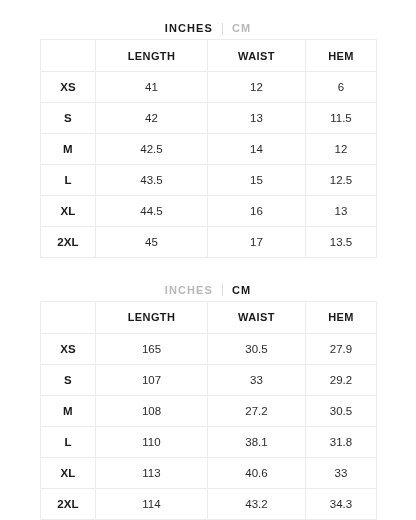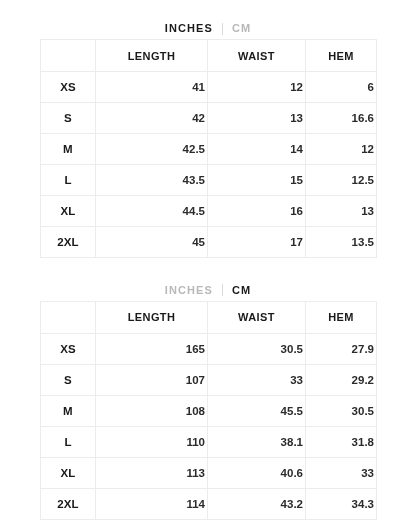--- a/index.html
+++ b/index.html
@@ -88,22 +88,21 @@
     letter-spacing: 0.4px;
   }
   table.size-table tbody th.size-cell {
     font-weight: bold;
     color: #1a1a1a;
     font-size: 11.5px;
     letter-spacing: 0.2px;
   }
   table.size-table tbody td {
     color: #2b2b2b;
-    font-weight: bold;
-    text-align: right;
+    font-weight: normal;
   }
 
   .spacer-between { height: 27px; }
   .spacer-top { height: 23px; }
 </style>
 </head>
 <body>
 
 <div class="page">
 
@@ -135,21 +134,21 @@
         <tr>
           <th class="size-cell">XS</th>
           <td>41</td>
           <td>12</td>
           <td>6</td>
         </tr>
         <tr>
           <th class="size-cell">S</th>
           <td>42</td>
           <td>13</td>
-          <td>16.6</td>
+          <td>11.5</td>
         </tr>
         <tr>
           <th class="size-cell">M</th>
           <td>42.5</td>
           <td>14</td>
           <td>12</td>
         </tr>
         <tr>
           <th class="size-cell">L</th>
           <td>43.5</td>
@@ -205,21 +204,21 @@
         </tr>
         <tr>
           <th class="size-cell">S</th>
           <td>107</td>
           <td>33</td>
           <td>29.2</td>
         </tr>
         <tr>
           <th class="size-cell">M</th>
           <td>108</td>
-          <td>45.5</td>
+          <td>27.2</td>
           <td>30.5</td>
         </tr>
         <tr>
           <th class="size-cell">L</th>
           <td>110</td>
           <td>38.1</td>
           <td>31.8</td>
         </tr>
         <tr>
           <th class="size-cell">XL</th>

